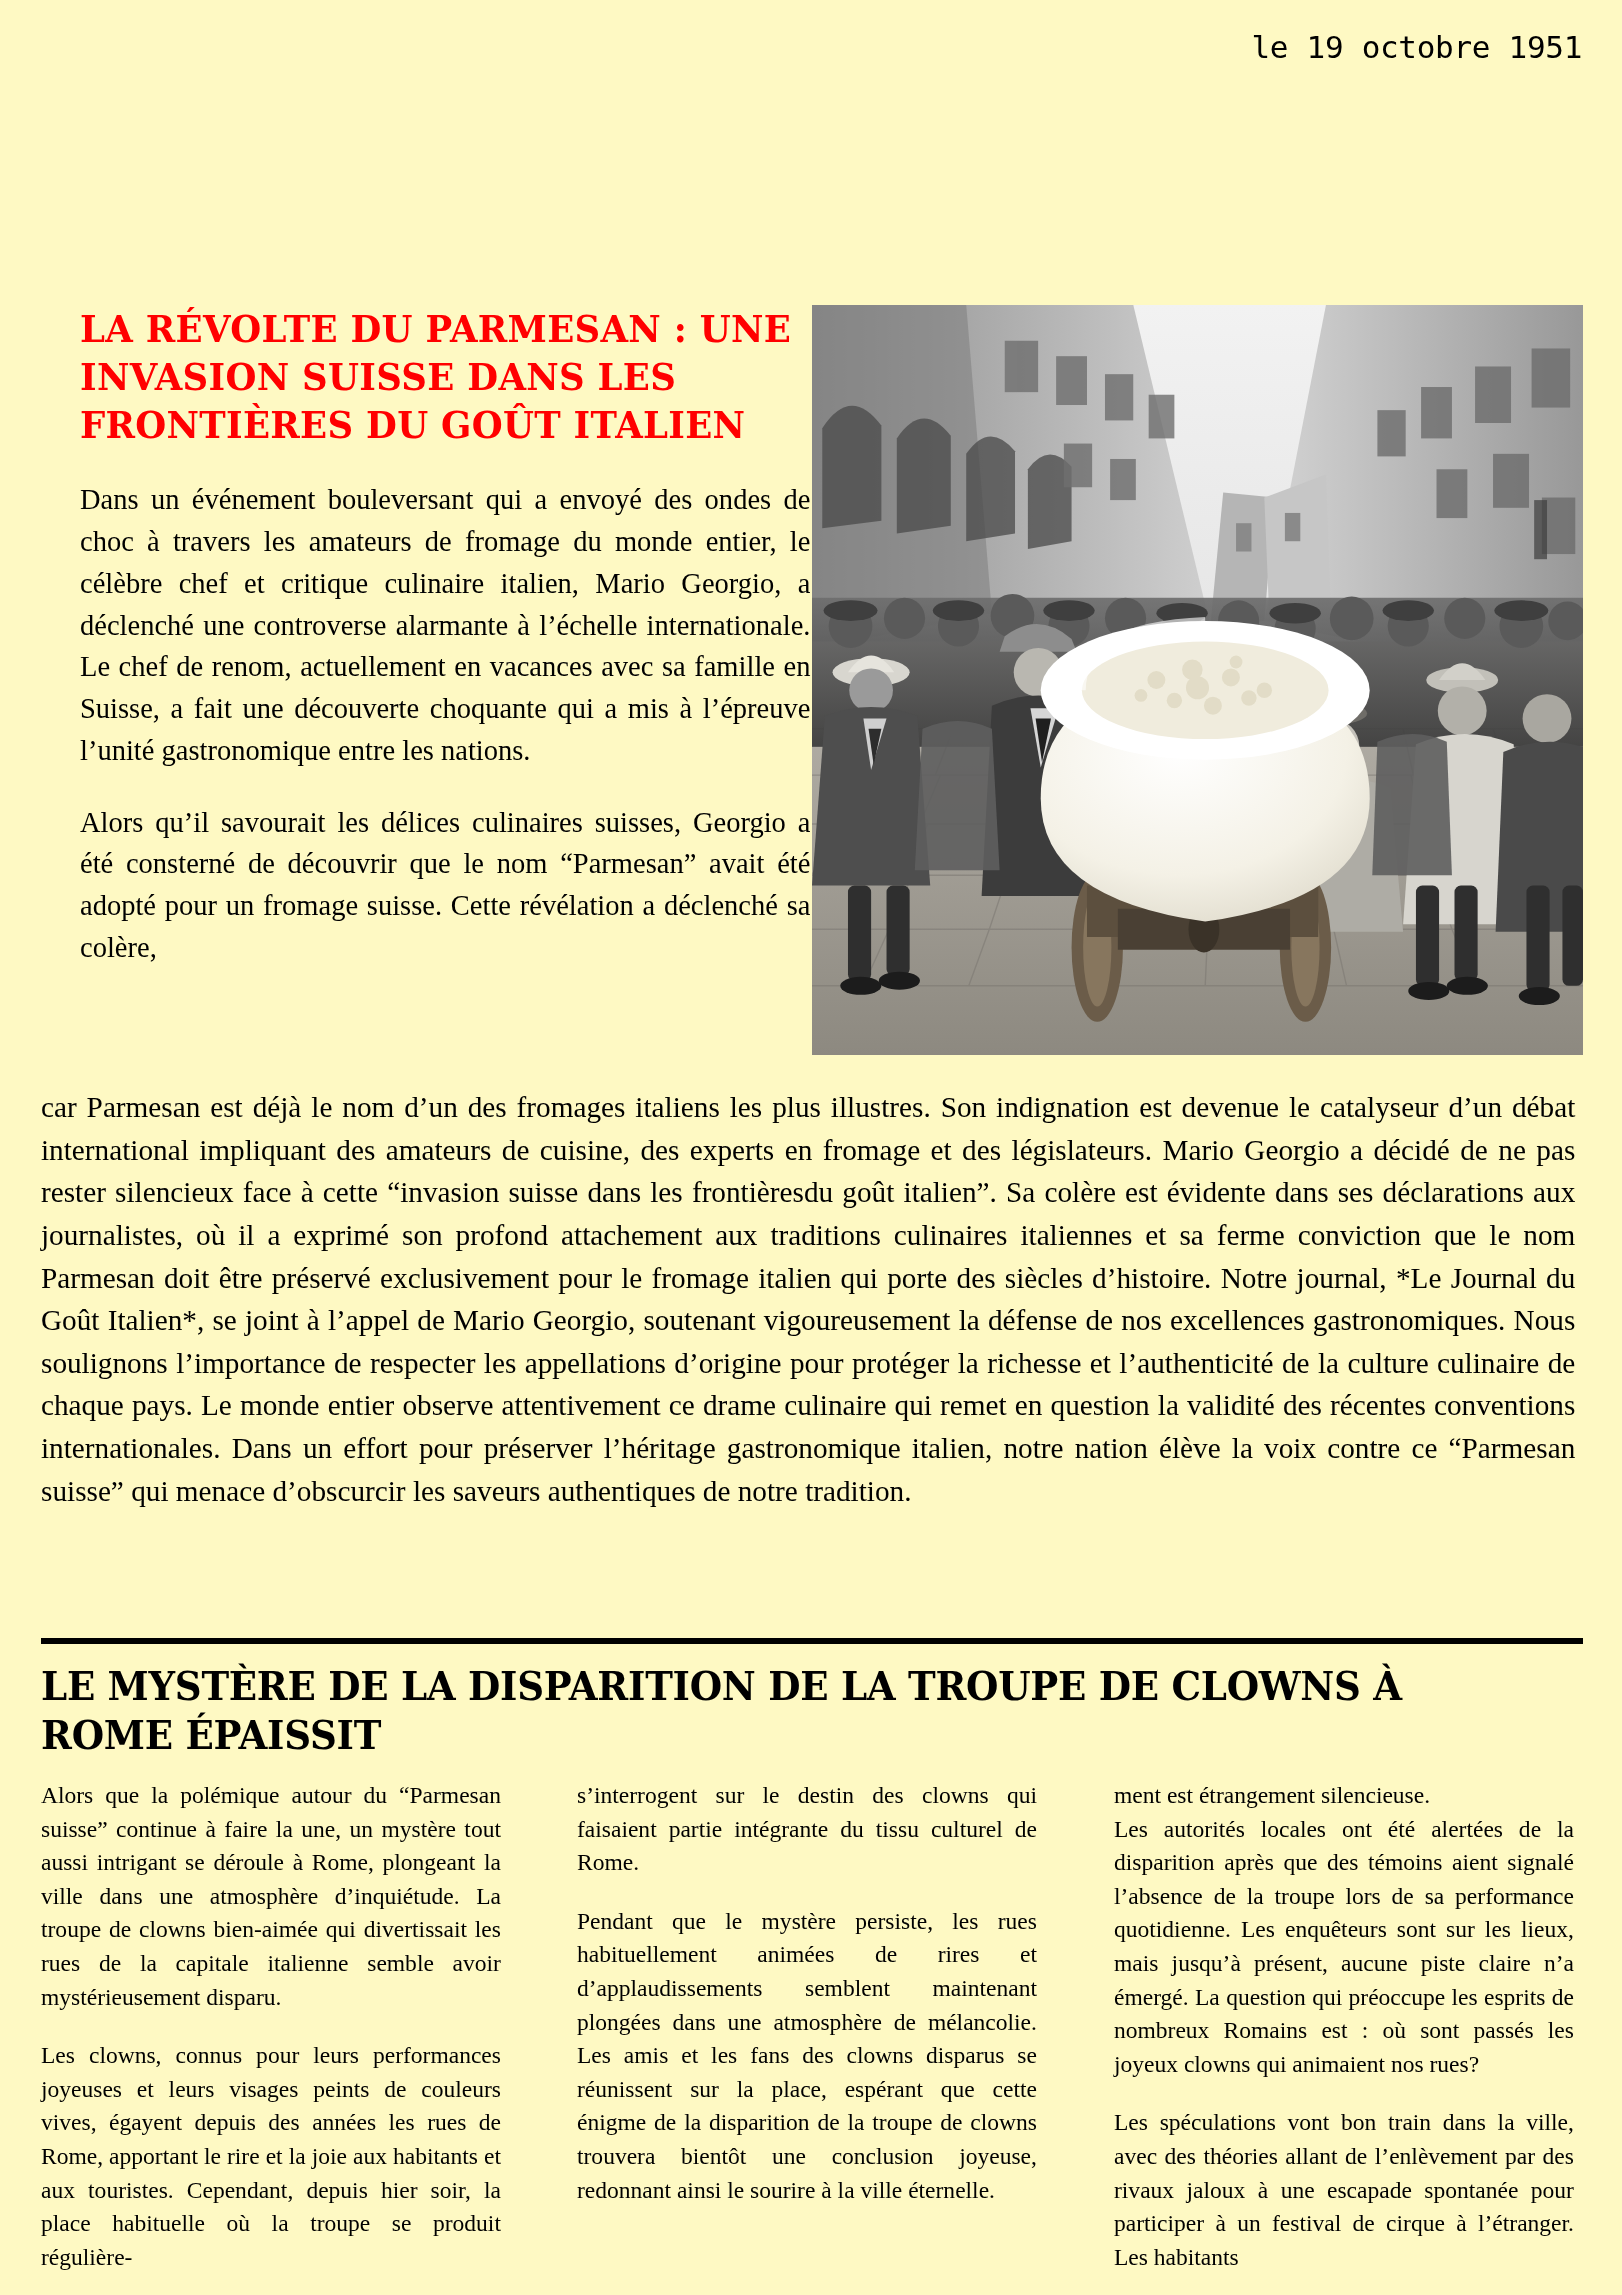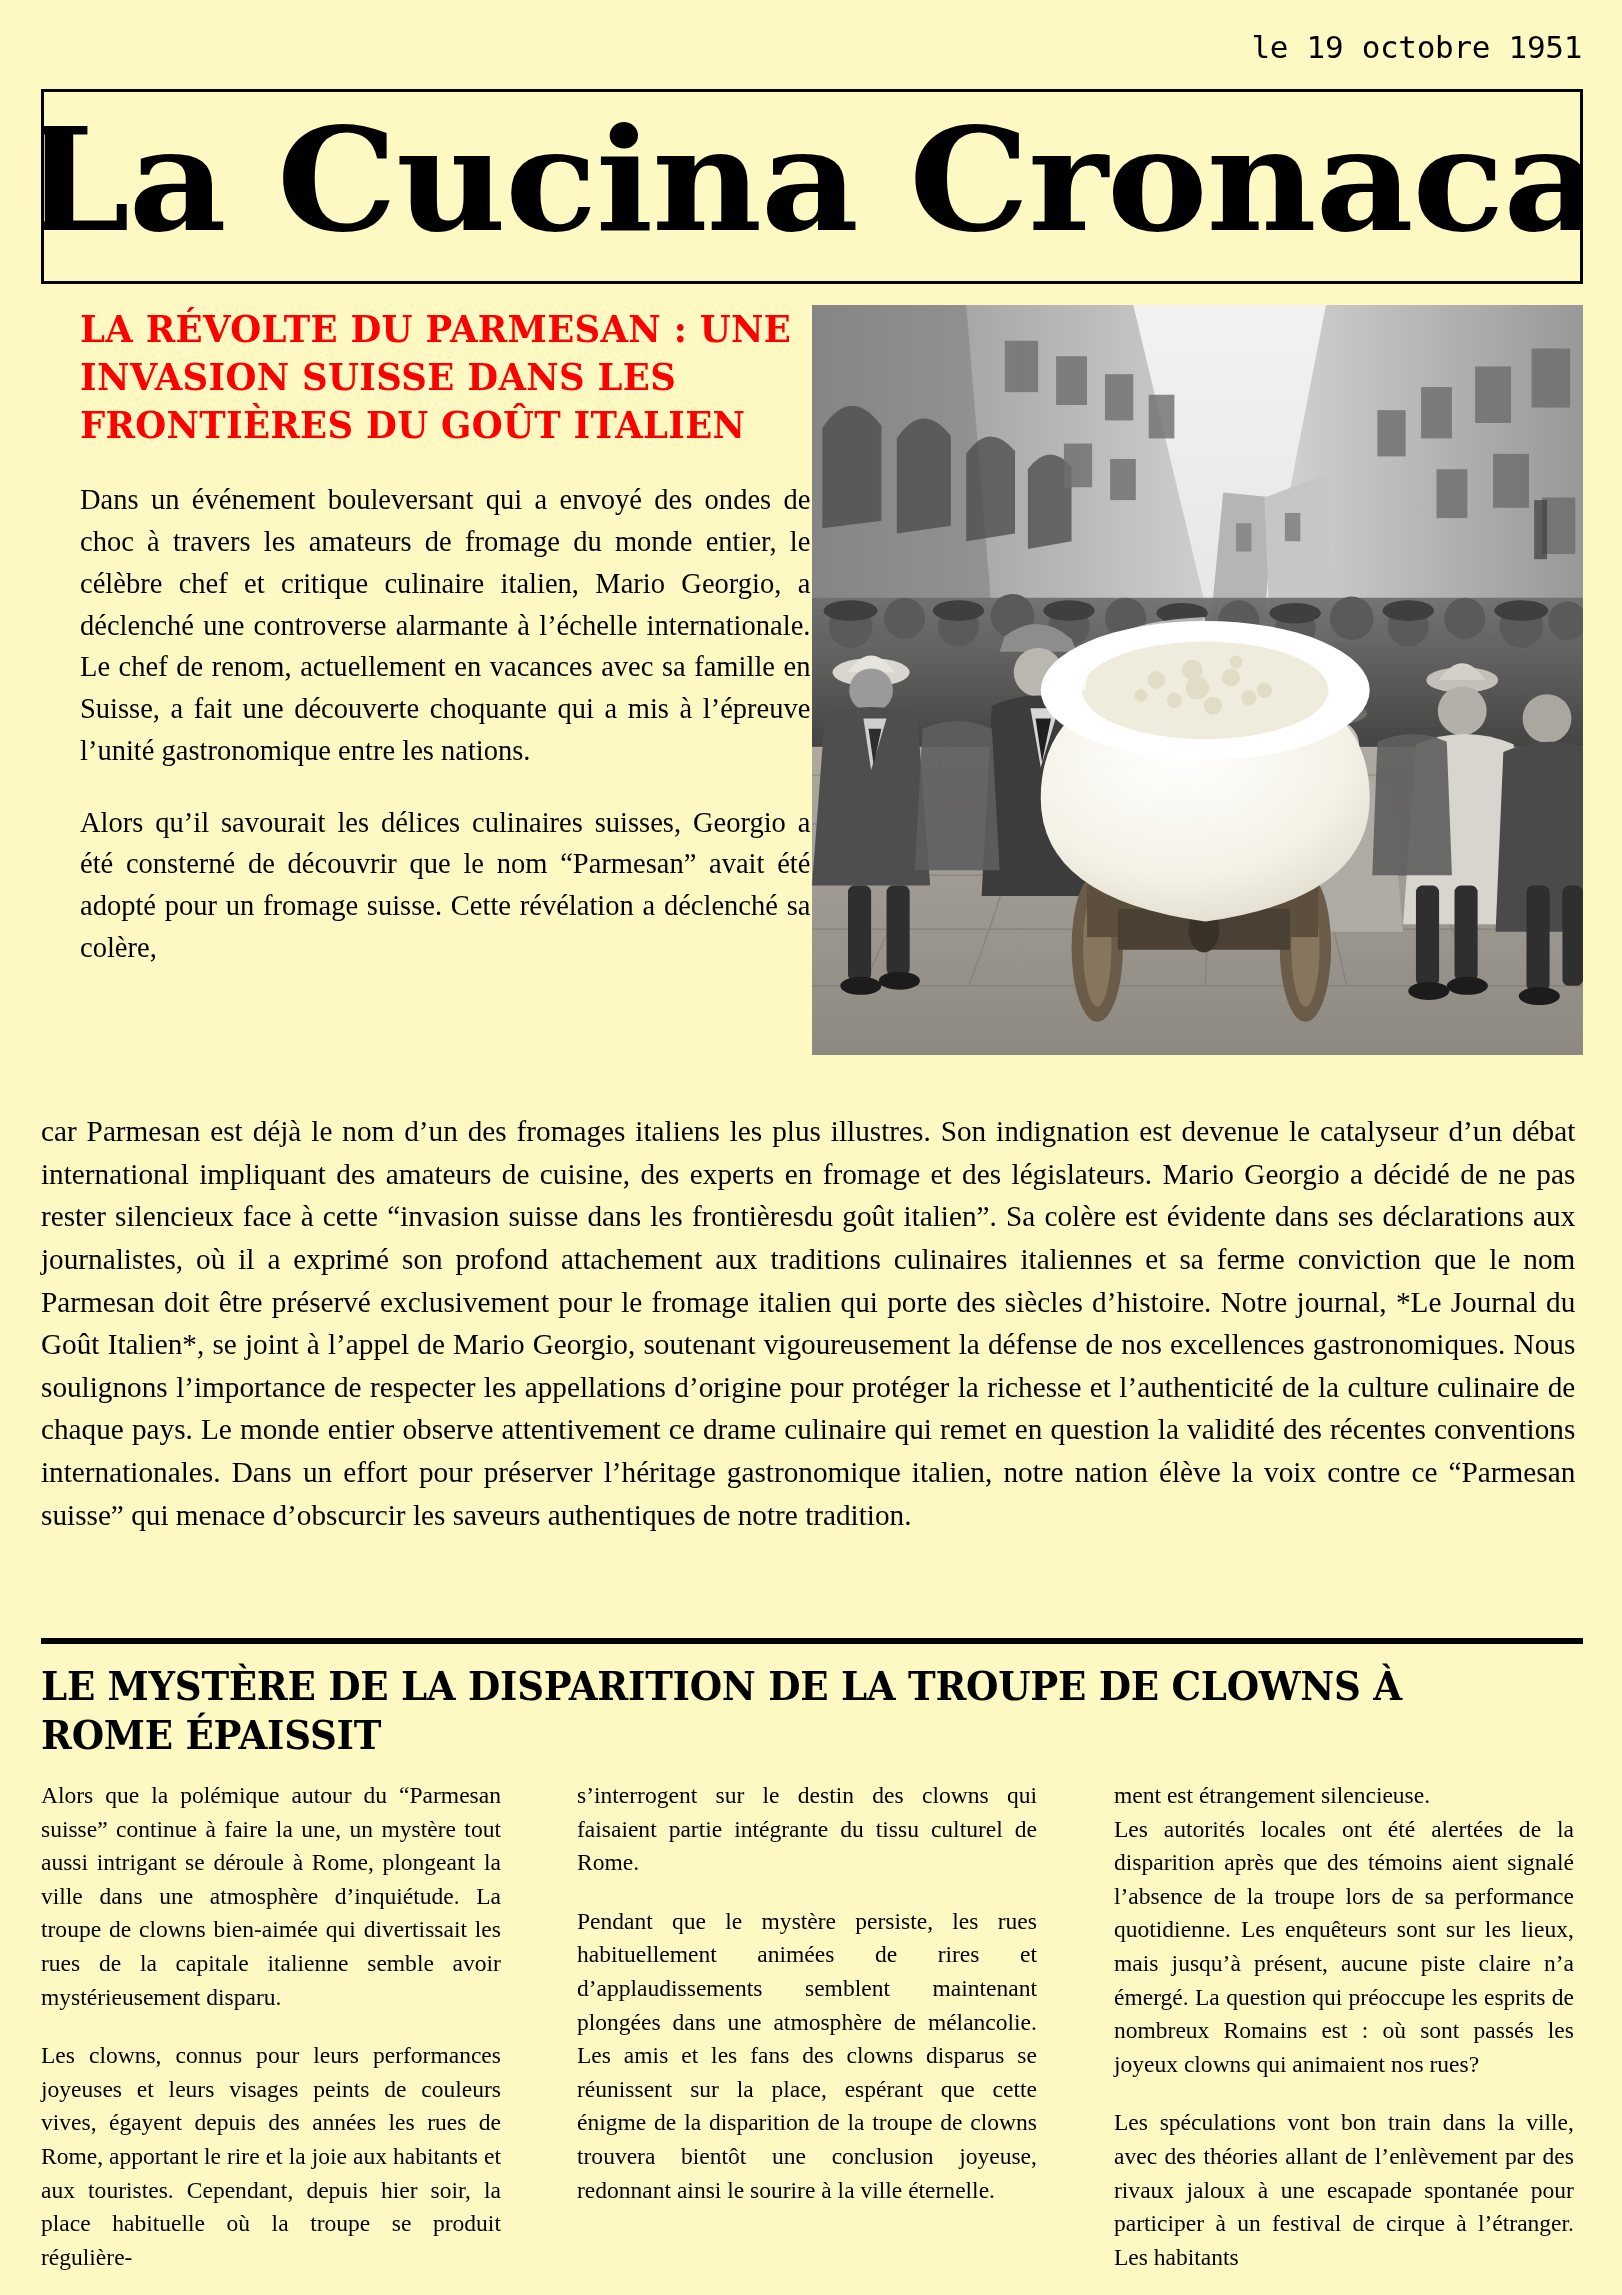--- a/index.html
+++ b/index.html
@@ -108,21 +108,20 @@
     background: #9a9a9a;
   }
   .photo-wrap svg { display: block; width: 100%; height: 100%; }
 
   
   .fullwidth {
     position: absolute;
     top: 1086px;
     left: 41px;
     width: 1542px;
-    margin-top: 24px;
   }
   .fullwidth p {
     font-family: "Liberation Serif", serif;
     font-size: 29.4px;
     line-height: 1.45;
     margin: 0;
     text-align: justify;
     text-justify: inter-word;
     transform: scaleX(0.995);
     transform-origin: left top;
@@ -182,23 +181,20 @@
   .col p:last-child { margin-bottom: 0; }
   .col p.tight { margin-bottom: 0; }
 </style>
 </head>
 <body>
 
 <div class="page">
 
   <div class="dateline">le 19 octobre 1951</div>
 
-  <div class="masthead">
-    <div class="masthead-title">La Cucina Cronaca</div>
-  </div>
 
   <div class="top-block">
 
     <div class="lead-col">
       <div class="headline-red">LA RÉVOLTE DU PARMESAN : UNE INVASION SUISSE DANS LES FRONTIÈRES DU GOÛT ITALIEN</div>
       <div class="lead-body">
         <p>Dans un événement bouleversant qui a envoyé des ondes de choc à travers les amateurs de fromage du monde entier, le célèbre chef et critique culinaire italien, Mario Georgio, a déclenché une controverse alarmante à l’échelle internationale. Le chef de renom, actuellement en vacances avec sa famille en Suisse, a fait une découverte choquante qui a mis à l’épreuve l’unité gastronomique entre les nations.</p>
         <p>Alors qu’il savourait les délices culinaires suisses, Georgio a été consterné de découvrir que le nom “Parmesan” avait été adopté pour un fromage suisse. Cette révélation a déclenché sa colère,</p>
       </div>
     </div>

